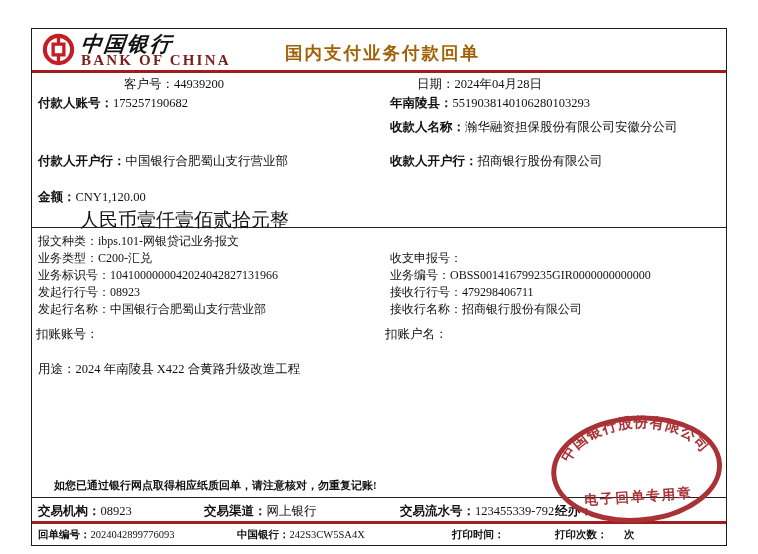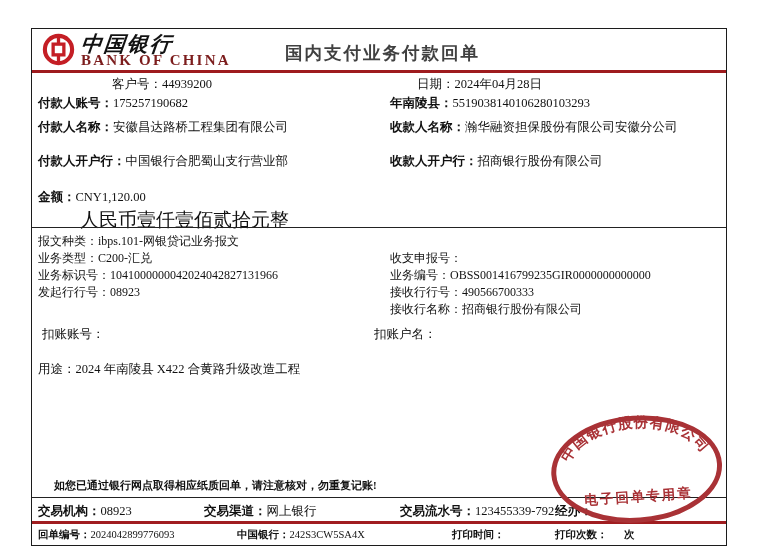--- a/index.html
+++ b/index.html
@@ -9,21 +9,21 @@
   .page { position:relative; width:758px; height:554px; background:#fff; }
   .doc { position:absolute; left:31px; top:28px; width:696px; height:518px;
     border:1.5px solid #1c1c1c; background:#fff; }
   .header { position:absolute; left:0; top:0; width:100%; height:41px; }
   .logo { position:absolute; left:10px; top:4px; display:flex; align-items:center; }
   .emblem { width:33px; height:33px; margin-right:6px; }
   .logo-cn { font-size:21px; font-weight:900; font-style:italic; color:#121212;
     letter-spacing:2px; line-height:20px; transform:skewX(-6deg); }
   .logo-en { font-size:15px; font-weight:bold; color:#7c1d1d; letter-spacing:2.2px; line-height:12px; }
   .title { position:absolute; left:253px; top:12px; font-size:17.5px; font-weight:bold;
-    letter-spacing:2px; color:#404040; font-family:"Liberation Sans","DejaVu Sans",sans-serif; }
+    letter-spacing:2px; color:#a16207; font-family:"Liberation Sans","DejaVu Sans",sans-serif; }
   .red-rule { position:absolute; left:0; top:41px; width:100%; height:3px; background:#9e1b1e; }
   .f { position:absolute; font-size:12.5px; white-space:nowrap; }
   .f .lab-b { font-weight:bold; }
   .small { font-size:12px; }
   .amount-words { font-weight:normal; font-size:19px; }
   .hr-black { position:absolute; left:0; width:100%; height:1px; background:#222; }
   .hr-red { position:absolute; left:0; width:100%; height:2.5px; background:#a01d20; }
   .notice { position:absolute; left:22px; top:449px; font-size:11px; font-weight:bold; }
   .foot1 { font-size:12.5px; }
   .foot2 { font-size:10.5px; font-weight:bold; }
@@ -47,37 +47,34 @@
         </svg>
         <div class="logo-text">
           <div class="logo-cn">中国银行</div>
           <div class="logo-en">BANK OF CHINA</div>
         </div>
       </div>
       <div class="title">国内支付业务付款回单</div>
     </div>
     <div class="red-rule"></div>
 
-    <div class="f" style="top:47px;left:80px">
+    <div class="f" style="top:47px;left:92px">
       <span>客户号：</span><span>44939200</span>
     </div>
     <div class="f" style="top:47px;left:385px">
       <span>日期：</span><span>2024年04月28日</span>
     </div>
 
     <div class="f" style="top:66px;left:6px">
       <span class="lab-b">付款人账号：</span><span>175257190682</span>
     </div>
     <div class="f" style="top:66px;left:358px">
       <span class="lab-b">年南陵县：</span><span>5519038140106280103293</span>
     </div>
 
-    <div class="f" style="top:90px;left:6px">
-      <span class="lab-b">付款人名称：</span><span>安徽昌达路桥工程集团有限公司</span>
-    </div>
     <div class="f" style="top:90px;left:358px">
       <span class="lab-b">收款人名称：</span><span>瀚华融资担保股份有限公司安徽分公司</span>
     </div>
 
     <div class="f" style="top:124px;left:6px">
       <span class="lab-b">付款人开户行：</span><span>中国银行合肥蜀山支行营业部</span>
     </div>
     <div class="f" style="top:124px;left:358px">
       <span class="lab-b">收款人开户行：</span><span>招商银行股份有限公司</span>
     </div>
@@ -101,30 +98,33 @@
     <div class="f small" style="top:238px;left:6px">
       <span>业务标识号：</span><span>1041000000042024042827131966</span>
     </div>
     <div class="f small" style="top:238px;left:358px">
       <span>业务编号：</span><span>OBSS001416799235GIR0000000000000</span>
     </div>
     <div class="f small" style="top:255px;left:6px">
       <span>发起行行号：</span><span>08923</span>
     </div>
     <div class="f small" style="top:255px;left:358px">
-      <span>接收行行号：</span><span>490566700333</span>
+      <span>接收行行号：</span><span>479298406711</span>
+    </div>
+    <div class="f small" style="top:272px;left:6px">
+      <span>发起行名称：</span><span>中国银行合肥蜀山支行营业部</span>
     </div>
     <div class="f small" style="top:272px;left:358px">
       <span>接收行名称：</span><span>招商银行股份有限公司</span>
     </div>
 
-    <div class="f" style="top:297px;left:10px">
+    <div class="f" style="top:297px;left:4px">
       <span>扣账账号：</span><span></span>
     </div>
-    <div class="f" style="top:297px;left:342px">
+    <div class="f" style="top:297px;left:353px">
       <span>扣账户名：</span><span></span>
     </div>
 
     <div class="f" style="top:332px;left:6px">
       <span>用途：</span><span>2024 年南陵县 X422 合黄路升级改造工程</span>
     </div>
 
     <div class="stamp-wrap">
       <svg width="182" height="126" viewBox="0 0 182 126">
         <ellipse cx="89" cy="58" rx="83" ry="51" fill="none" stroke="#a93236" stroke-width="5"></ellipse>

